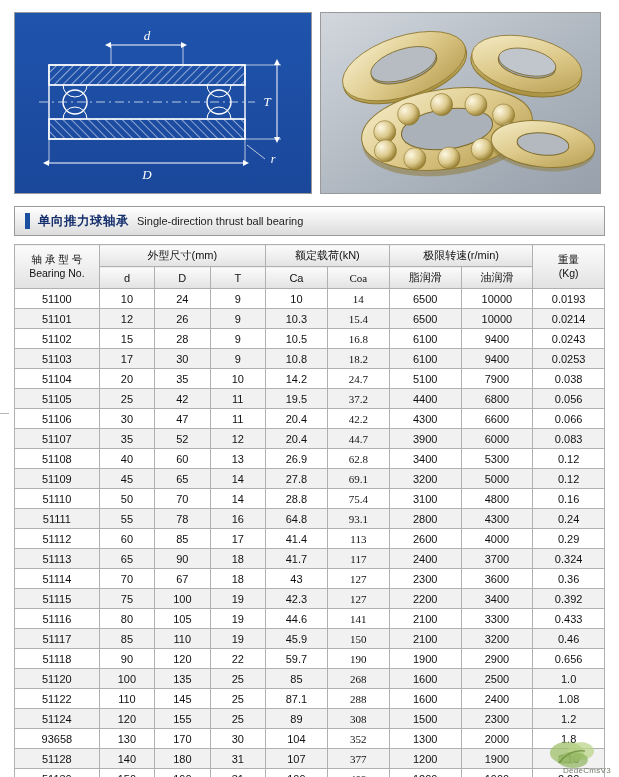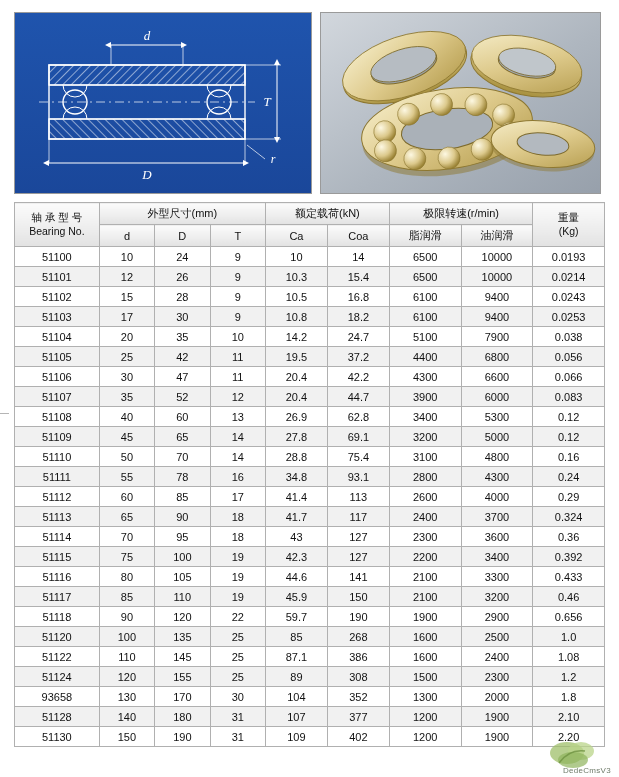--- a/index.html
+++ b/index.html
@@ -117,21 +117,21 @@
     background: #f1f1f1;
   }
   td.bearing-no {
     font-size: 11px;
   }
   .col-no { width: 13%; margin-left: 12px; }
   .col-d  { width: 8.5%; }
   .col-D  { width: 8.5%; }
   .col-T  { width: 8.5%; }
   .col-ca { width: 9.5%; }
-  .col-coa{ width: 9.5%; }
+  .col-coa{ width: 9.5%; font-family: Liberation Serif, serif; }
   .col-g  { width: 11%; }
   .col-o  { width: 11%; }
   .col-w  { width: 11%; }
 
   
   .watermark {
     position: absolute;
     right: 6px;
     bottom: 4px;
     width: 84px;
@@ -280,20 +280,25 @@
 
         <g transform="translate(222,131) rotate(6)">
           <ellipse cx="0" cy="4" rx="52" ry="23" fill="#8f7c3a" opacity="0.5"></ellipse>
           <ellipse cx="0" cy="0" rx="52" ry="23" fill="url(#brass2)" stroke="#8d7730" stroke-width="1"></ellipse>
           <ellipse cx="0" cy="0" rx="26" ry="11" fill="#b3b9bf" stroke="#7d6a2c" stroke-width="1"></ellipse>
         </g>
       </svg>
     </div>
   </div>
 
+  <div class="title-band">
+    <div class="title-accent"></div>
+    <span class="title-cn">单向推力球轴承</span>
+    <span class="title-en">Single-direction thrust ball bearing</span>
+  </div>
 
   <div class="table-wrap">
     <table>
       <thead>
         <tr>
           <th class="col-no two-line" rowspan="2">
             <div>轴 承 型 号</div>
             <div>Bearing No.</div>
           </th>
           <th class="cn" colspan="3">外型尺寸(mm)</th>
@@ -434,21 +439,21 @@
             <td class="col-coa">75.4</td>
             <td class="col-g">3100</td>
             <td class="col-o">4800</td>
             <td class="col-w">0.16</td>
           </tr>
           <tr>
             <td class="col-no bearing-no">51111</td>
             <td class="col-d">55</td>
             <td class="col-D">78</td>
             <td class="col-T">16</td>
-            <td class="col-ca">34.8</td>
+            <td class="col-ca">64.8</td>
             <td class="col-coa">93.1</td>
             <td class="col-g">2800</td>
             <td class="col-o">4300</td>
             <td class="col-w">0.24</td>
           </tr>
           <tr>
             <td class="col-no bearing-no">51112</td>
             <td class="col-d">60</td>
             <td class="col-D">85</td>
             <td class="col-T">17</td>
@@ -465,21 +470,21 @@
             <td class="col-T">18</td>
             <td class="col-ca">41.7</td>
             <td class="col-coa">117</td>
             <td class="col-g">2400</td>
             <td class="col-o">3700</td>
             <td class="col-w">0.324</td>
           </tr>
           <tr>
             <td class="col-no bearing-no">51114</td>
             <td class="col-d">70</td>
-            <td class="col-D">95</td>
+            <td class="col-D">67</td>
             <td class="col-T">18</td>
             <td class="col-ca">43</td>
             <td class="col-coa">127</td>
             <td class="col-g">2300</td>
             <td class="col-o">3600</td>
             <td class="col-w">0.36</td>
           </tr>
           <tr>
             <td class="col-no bearing-no">51115</td>
             <td class="col-d">75</td>
@@ -534,21 +539,21 @@
             <td class="col-g">1600</td>
             <td class="col-o">2500</td>
             <td class="col-w">1.0</td>
           </tr>
           <tr>
             <td class="col-no bearing-no">51122</td>
             <td class="col-d">110</td>
             <td class="col-D">145</td>
             <td class="col-T">25</td>
             <td class="col-ca">87.1</td>
-            <td class="col-coa">386</td>
+            <td class="col-coa">288</td>
             <td class="col-g">1600</td>
             <td class="col-o">2400</td>
             <td class="col-w">1.08</td>
           </tr>
           <tr>
             <td class="col-no bearing-no">51124</td>
             <td class="col-d">120</td>
             <td class="col-D">155</td>
             <td class="col-T">25</td>
             <td class="col-ca">89</td>

